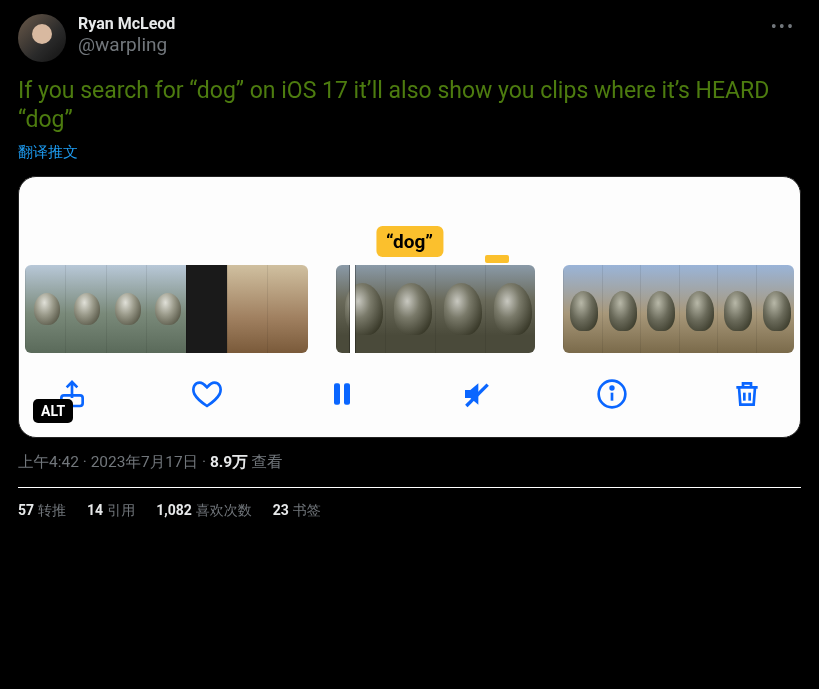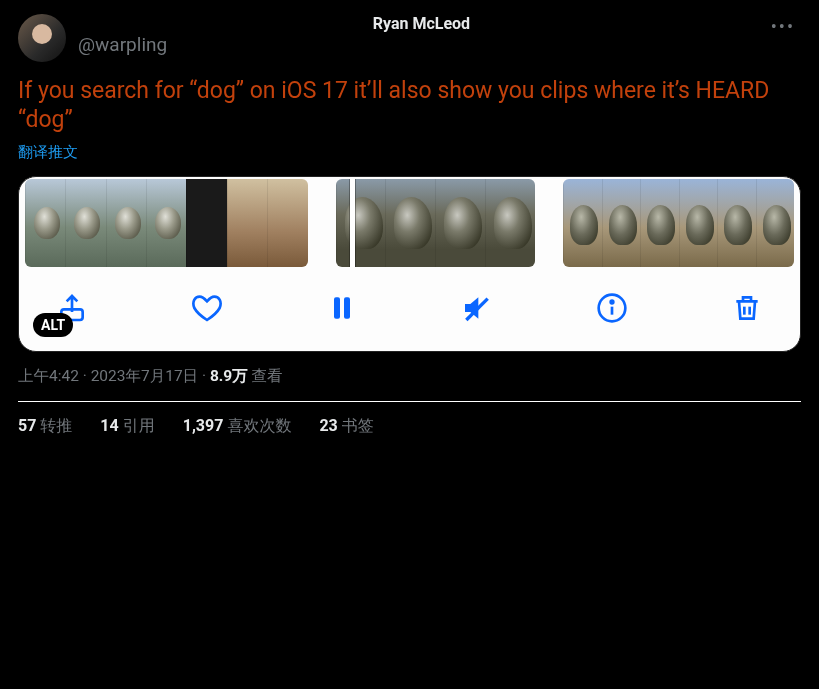--- a/index.html
+++ b/index.html
@@ -35,37 +35,36 @@
     border-radius: 50%;
   }
   .names {
     margin-left: 12px;
     flex: 1;
   }
   .display-name {
     font-weight: 700;
     font-size: 16px;
     color: #e7e9ea;
-    text-align: center;
   }
   .handle {
     font-size: 19px;
     color: #71767b;
   }
   .more {
     color: #71767b;
     font-size: 18px;
     letter-spacing: 2px;
     padding: 2px 6px 10px 6px;
   }
   .body-text {
     margin-top: 14px;
     font-size: 23px;
     line-height: 1.28;
-    color: #c2410c;
+    color: #4d7c0f;
     font-weight: 400;
   }
   .translate-link {
     color: #1d9bf0;
     font-size: 15px;
     margin-top: 8px;
     display: inline-block;
     text-align: center;
   }
   .media-card {
@@ -192,35 +191,35 @@
   .tool-icon svg { width: 32px; height: 32px; }
   .alt-badge {
     position: absolute;
     left: 14px;
     bottom: 14px;
     background: #000;
     color: #fff;
     font-weight: 700;
     font-size: 14px;
     padding: 4px 8px;
-    border-radius: 12px;
+    border-radius: 5px;
   }
   .meta-row {
     margin-top: 14px;
     color: #71767b;
     font-size: 15.5px;
     padding-bottom: 14px;
     border-bottom: 1px solid #ffffff;
   }
   .meta-row .bold { color: #e7e9ea; font-weight: 700; }
   .stats-row {
     display: flex;
-    gap: 28px;
+    gap: 21px;
     padding: 14px 0;
-    font-size: 16px;
+    font-size: 14px;
     color: #71767b;
   }
   .stats-row .num { color: #e7e9ea; font-weight: 700; margin-right: 4px; }
 </style>
 </head>
 <body>
 
 <div class="tweet">
 
   <div class="header">
@@ -230,20 +229,23 @@
       <div class="handle">@warpling</div>
     </div>
     <div class="more">•••</div>
   </div>
 
   <div class="body-text">If you search for “dog” on iOS 17 it’ll also show you clips where it’s HEARD “dog”</div>
 
   <a class="translate-link">翻译推文</a>
 
   <div class="media-card">
+    <div class="media-top">
+      <div class="caption-pill">“dog”</div>
+    </div>
     <div class="timeline-row">
       <div class="marker"></div>
       <div class="clip-group left">
         <div class="frame dog"></div>
         <div class="frame dog"></div>
         <div class="frame dog"></div>
         <div class="frame dog"></div>
         <div class="frame code"></div>
         <div class="frame people"></div>
         <div class="frame people"></div>
@@ -308,17 +310,17 @@
     <div class="alt-badge">ALT</div>
   </div>
 
   <div class="meta-row">
     <span>上午4:42</span><span> · </span><span>2023年7月17日</span><span> · </span><span class="bold">8.9万</span> <span>查看</span>
   </div>
 
   <div class="stats-row">
     <div><span class="num">57</span><span>转推</span></div>
     <div><span class="num">14</span><span>引用</span></div>
-    <div><span class="num">1,397</span><span>喜欢次数</span></div>
+    <div><span class="num">1,082</span><span>喜欢次数</span></div>
     <div><span class="num">23</span><span>书签</span></div>
   </div>
 
 </div>
 
 </body></html>

